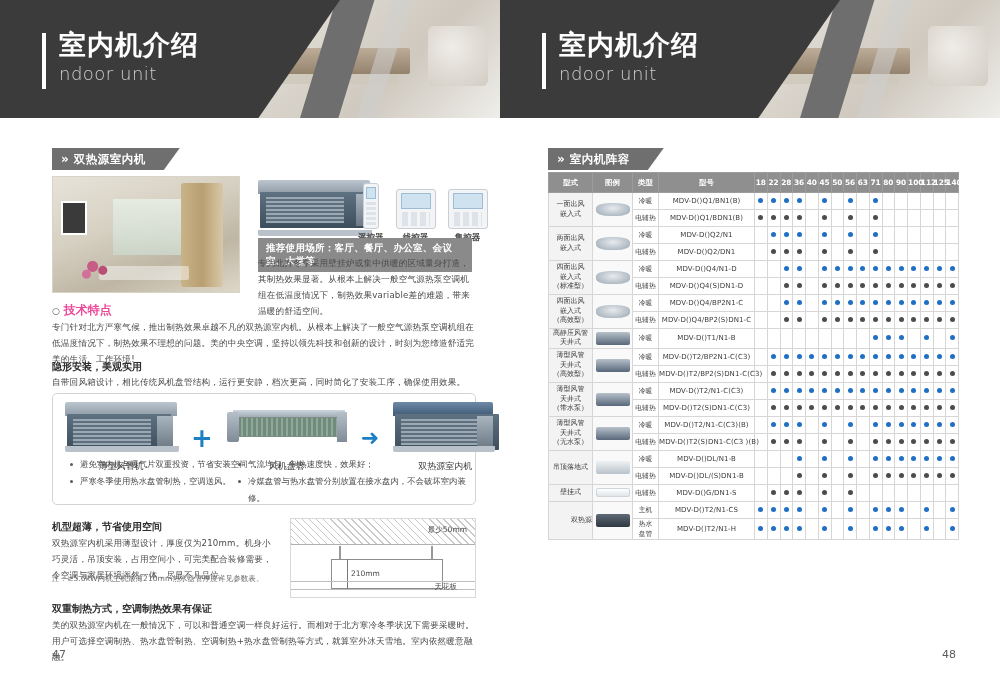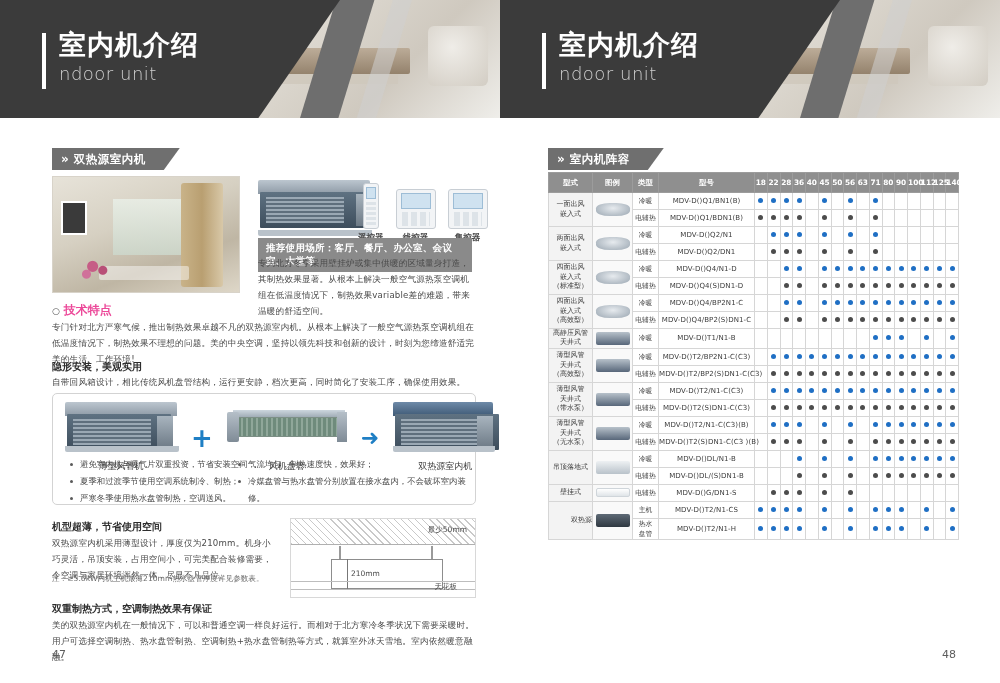--- a/index.html
+++ b/index.html
@@ -355,21 +355,20 @@
               <div class="side"></div>
               <div class="base" style="width:102px;"></div>
           </div>
           <div class="cap">双热源室内机</div>
         </div>
       </div>
     </div>
 
     <ul class="bullets" style="left:70px; top:456px; width:190px;">
       <li>避免室内机与暖气片双重投资，节省安装空间；</li>
-      <li>夏季和过渡季节使用空调系统制冷、制热；</li>
       <li>严寒冬季使用热水盘管制热，空调送风。</li>
     </ul>
     <ul class="bullets" style="left:238px; top:456px; width:230px;">
       <li>气流均匀，制热速度快，效果好；</li>
       <li>冷媒盘管与热水盘管分别放置在接水盘内，不会破坏室内装修。</li>
     </ul>
 
     <div class="h-sub" style="position:absolute; left:52px; top:520px;">机型超薄，节省使用空间</div>
     <div class="para" style="position:absolute; left:52px; top:536px; width:222px;">双热源室内机采用薄型设计，厚度仅为210mm。机身小巧灵活，吊顶安装，占用空间小，可完美配合装修需要，令空调与家居环境浑然一体，尽显不凡品位。</div>
     <div class="note" style="position:absolute; left:52px; top:574px; width:228px;">注：≥5.6kW内机主机最薄210mm热水盘管厚度详见参数表。</div>

